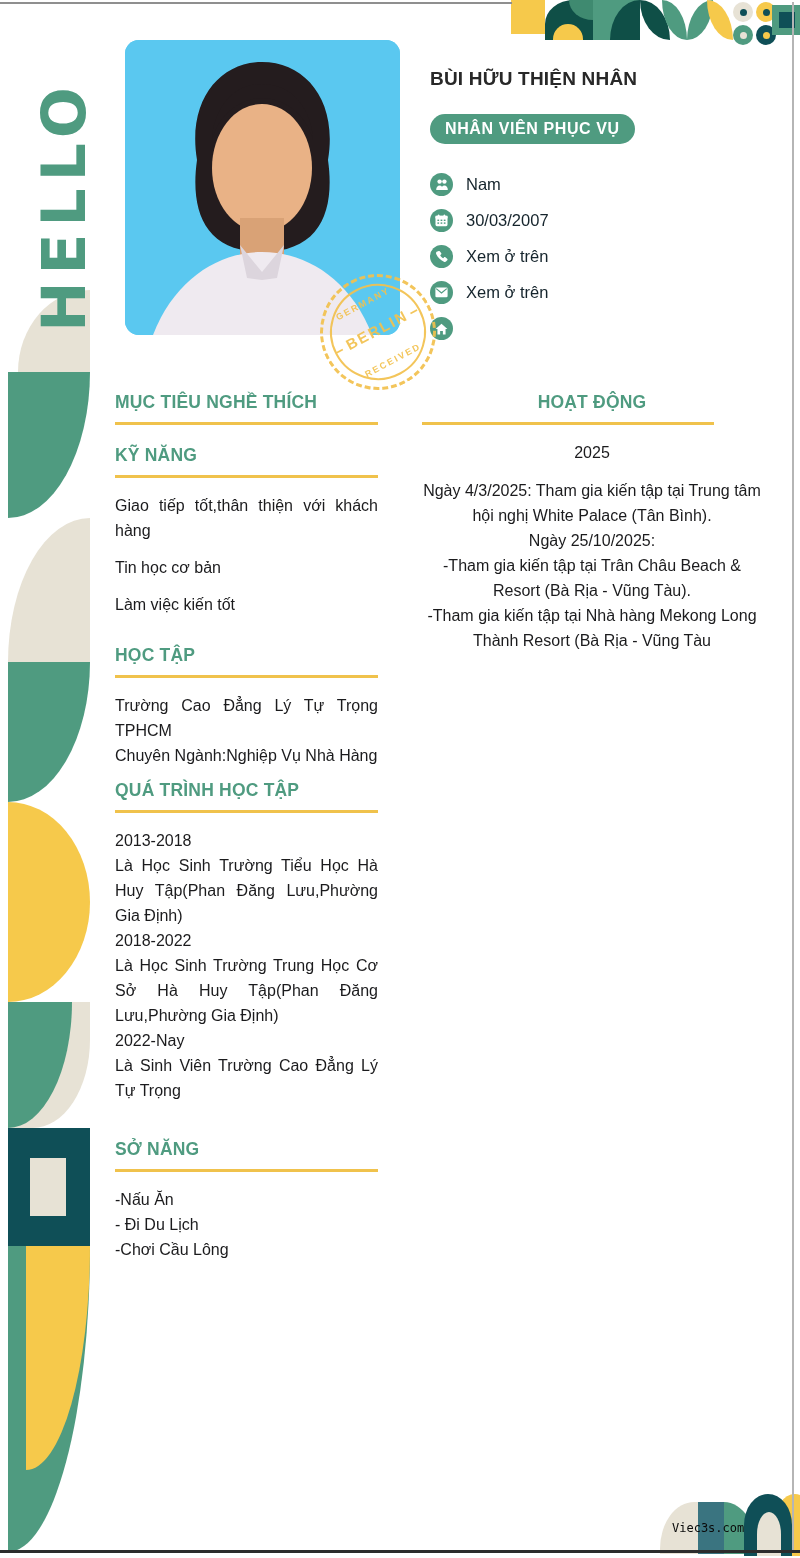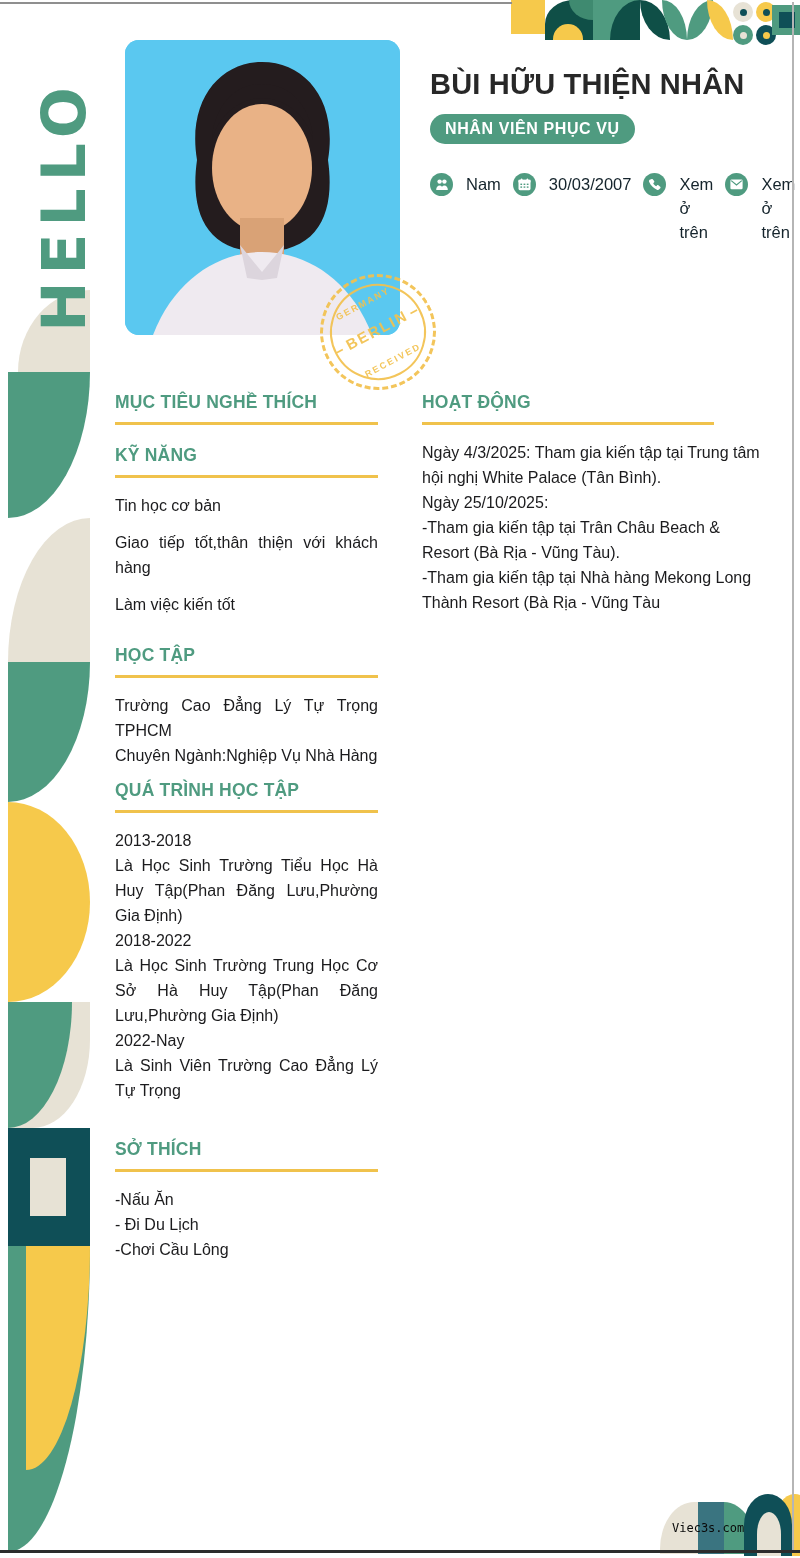--- a/index.html
+++ b/index.html
@@ -57,31 +57,31 @@
   .stamp{position:absolute;left:320px;top:274px;width:116px;height:116px;z-index:3;transform:rotate(-28deg);opacity:.92;}
   .stamp .outer{position:absolute;inset:0;border:3px dashed #f2c14e;border-radius:50%;}
   .stamp .inner{position:absolute;inset:10px;border:2px solid #f2c14e;border-radius:50%;}
   .stamp .t{position:absolute;width:100%;text-align:center;color:#f2c14e;font-weight:700;}
   .stamp .top{top:21px;font-size:9px;letter-spacing:2px;}
   .stamp .mid{top:47px;font-size:15px;letter-spacing:2px;}
   .stamp .mid::before,.stamp .mid::after{content:"–";margin:0 3px;}
   .stamp .bot{bottom:21px;font-size:9px;letter-spacing:2px;}
 
   
-  .name{position:absolute;left:430px;top:68px;width:350px;font-size:29px;font-weight:800;color:#282828;letter-spacing:.2px;}
+  .name{position:absolute;left:430px;top:68px;width:350px;font-size:19px;font-weight:800;color:#282828;letter-spacing:.2px;}
   .badge{position:absolute;left:430px;top:114px;background:#4f9b80;color:#fff;font-size:16px;font-weight:600;
          letter-spacing:.6px;padding:6px 15px;border-radius:16px;}
-  .info{position:absolute;left:430px;top:172px;width:330px;display:flex;gap:12px;}
+  .info{position:absolute;left:430px;top:172px;width:330px;display:flex;flex-direction:column;gap:12px;}
   .inforow{display:flex;align-items:flex-start;gap:13px;}
   .ic{flex:0 0 23px;width:23px;height:23px;border-radius:50%;background:#4f9b80;display:flex;align-items:center;justify-content:center;margin-top:1px;}
   .inforow span.txt{font-size:16.5px;font-weight:500;color:#15242c;line-height:24px;}
 
   
   .col-left{position:absolute;left:115px;top:392px;width:263px;}
-  .col-right{position:absolute;left:422px;top:392px;width:340px;}
+  .col-right{position:absolute;left:422px;top:392px;width:340px;text-align:center;}
   h2.sec-h{margin:0;font-size:17.5px;font-weight:700;color:#4f9b80;letter-spacing:.2px;}
   .rule{height:3px;background:#f0c24c;margin:9px 0 15px;}
   .col-right .rule{width:292px;}
   .body{font-size:16px;line-height:25px;margin:0;white-space:pre-line;}
   .justify{text-align:justify;}
   .skill{margin:0 0 12px;}
   .sec1{margin-bottom:20px;} .sec2{margin-bottom:28px;} .sec3{margin-bottom:12px;} .sec4{margin-bottom:36px;}
   .year{margin:0 0 13px;}
 
   
@@ -234,53 +234,54 @@
   </div>
 
   <div class="col-left">
     <section class="sec1">
       <h2 class="sec-h">MỤC TIÊU NGHỀ THÍCH</h2>
       <div class="rule"></div>
     </section>
     <section class="sec2">
       <h2 class="sec-h">KỸ NĂNG</h2>
       <div class="rule"></div>
+      <p class="body justify skill">Giao tiếp tốt,thân thiện với khách hàng</p>
       <p class="body justify skill">Tin học cơ bản</p>
-      <p class="body justify skill">Giao tiếp tốt,thân thiện với khách hàng</p>
       <p class="body justify skill">Làm việc kiến tốt</p>
     </section>
     <section class="sec3">
       <h2 class="sec-h">HỌC TẬP</h2>
       <div class="rule"></div>
       <p class="body justify">Trường Cao Đẳng Lý Tự Trọng TPHCM
 Chuyên Ngành:Nghiệp Vụ Nhà Hàng</p>
     </section>
     <section class="sec4">
       <h2 class="sec-h">QUÁ TRÌNH HỌC TẬP</h2>
       <div class="rule"></div>
       <p class="body justify">2013-2018
 Là Học Sinh Trường Tiểu Học Hà Huy Tập(Phan Đăng Lưu,Phường Gia Định)
 2018-2022
 Là Học Sinh Trường Trung Học Cơ Sở Hà Huy Tập(Phan Đăng Lưu,Phường Gia Định)
 2022-Nay
 Là Sinh Viên Trường Cao Đẳng Lý Tự Trọng</p>
     </section>
     <section>
-      <h2 class="sec-h">SỞ THÍCH</h2>
+      <h2 class="sec-h">SỞ NĂNG</h2>
       <div class="rule"></div>
       <p class="body">-Nấu Ăn
 - Đi Du Lịch
 -Chơi Cầu Lông</p>
     </section>
   </div>
 
   <div class="col-right">
     <section>
       <h2 class="sec-h">HOẠT ĐỘNG</h2>
       <div class="rule"></div>
+      <p class="body year">2025</p>
       <p class="body">Ngày 4/3/2025: Tham gia kiến tập tại Trung tâm
 hội nghị White Palace (Tân Bình).
 Ngày 25/10/2025:
 -Tham gia kiến tập tại Trân Châu Beach &amp; Resort (Bà Rịa - Vũng Tàu).
 -Tham gia kiến tập tại Nhà hàng Mekong Long
 Thành Resort (Bà Rịa - Vũng Tàu</p>
     </section>
   </div>
 
   <div class="shape br-beige"></div>

